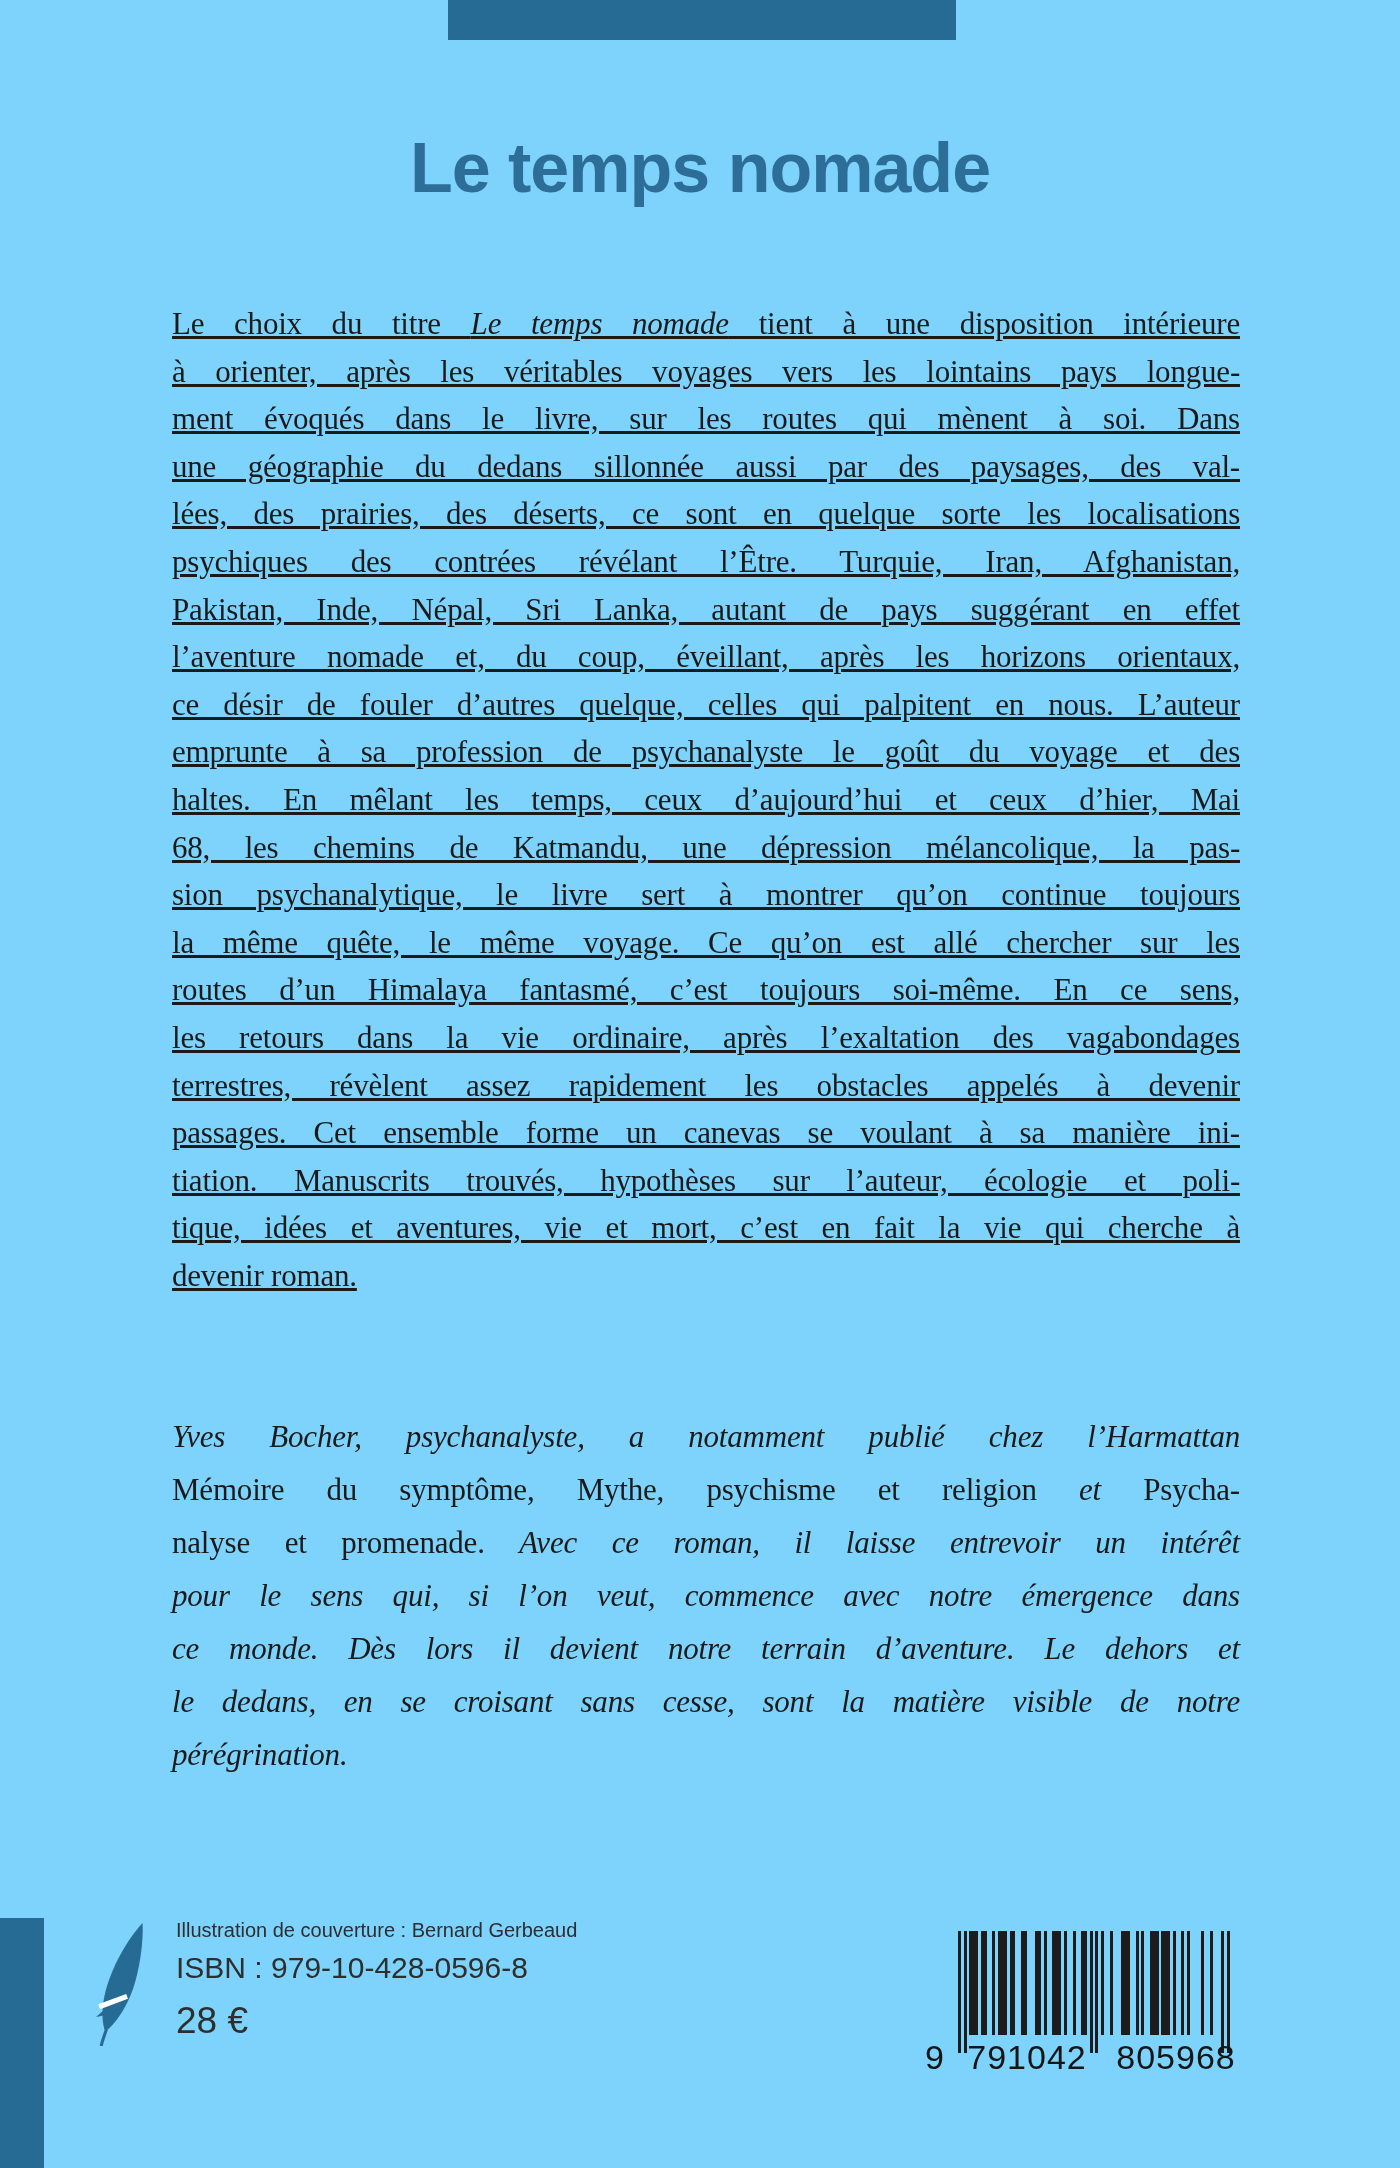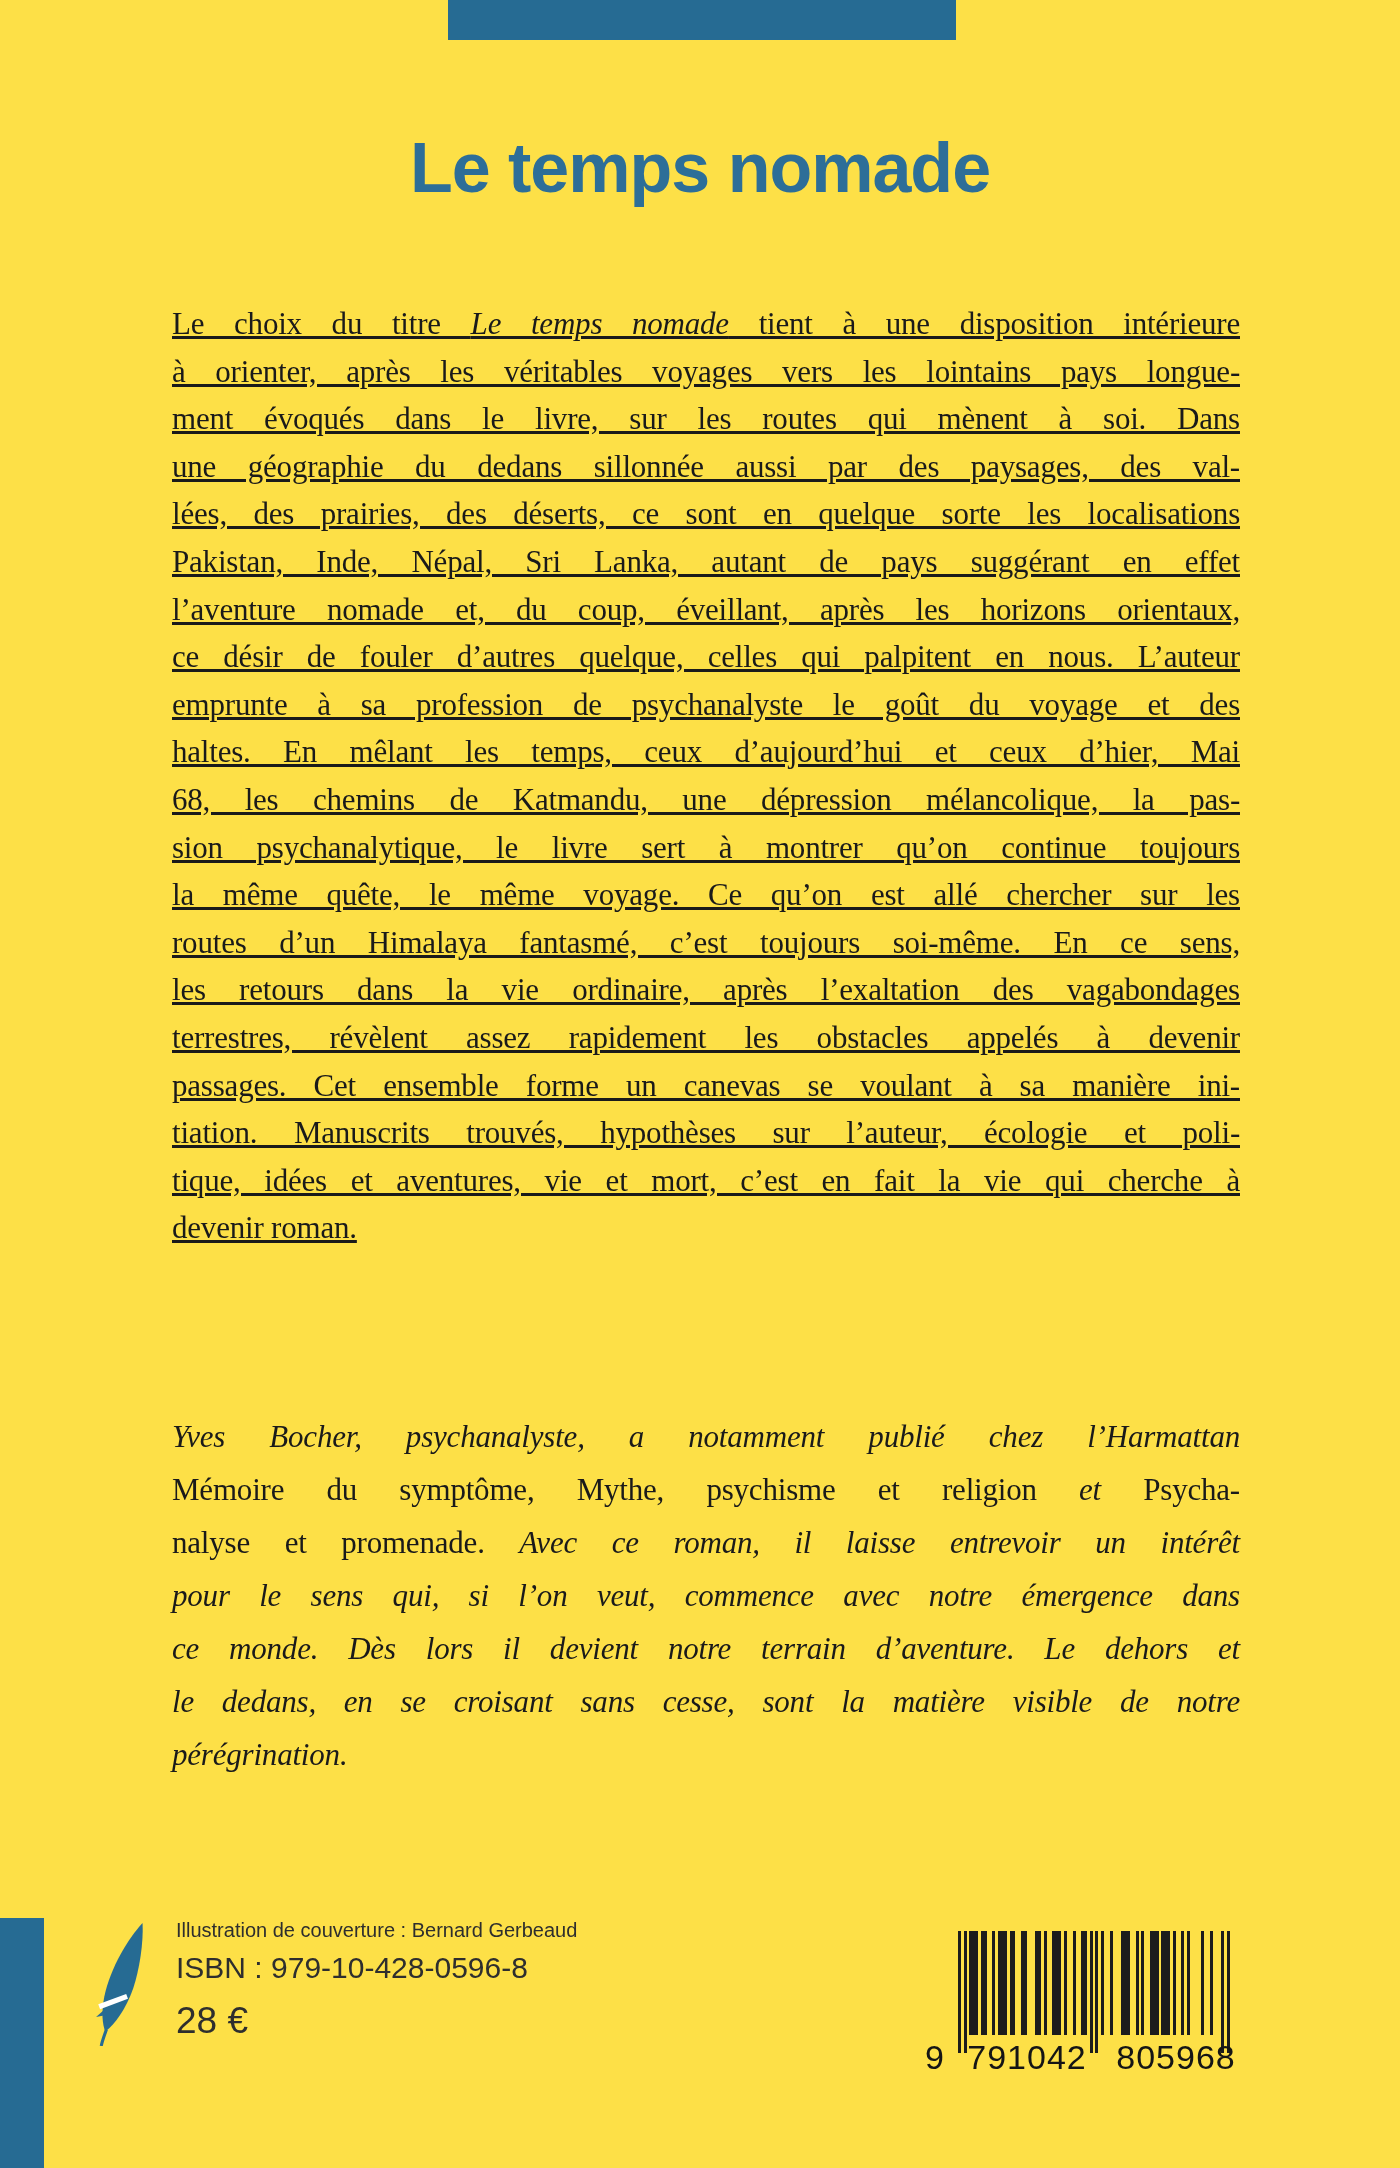--- a/index.html
+++ b/index.html
@@ -1,16 +1,16 @@
 <!DOCTYPE html>
 <html lang="fr"><head>
 <meta charset="utf-8">
 <style>
   html,body{margin:0;padding:0;background:#ffffff;}
-  .page{position:relative;width:1400px;height:2168px;background:#fde047;overflow:hidden;
+  .page{position:relative;width:1400px;height:2168px;background:#7dd3fc;overflow:hidden;
         font-family:"Liberation Serif",serif;}
   .toptab{position:absolute;left:448px;top:0;width:508px;height:40px;background:#266b93;}
   .title{position:absolute;left:0;top:128px;width:1400px;text-align:center;
          font-family:"Liberation Sans",sans-serif;font-weight:700;font-size:70px;
          letter-spacing:-1px;color:#2d6e98;}
   .synopsis{position:absolute;left:172px;top:300px;width:1068px;
             font-size:31px;line-height:47.6px;color:#1a1a1a;letter-spacing:-0.2px;text-decoration:underline;}
   .author{position:absolute;left:172px;top:1410px;width:1068px;
           font-size:31px;line-height:53px;color:#1a1a1a;letter-spacing:-0.2px;}
   .tline{text-align:justify;text-align-last:justify;}
@@ -38,20 +38,21 @@
   <div class="toptab"></div>
 
   <div class="title">Le temps nomade</div>
 
   <div class="synopsis" id="synopsis">
       <div class="tline"><span class="rm">Le choix du titre </span><span class="it">Le temps nomade</span><span class="rm"> tient à une disposition intérieure</span></div>
       <div class="tline"><span class="rm">à orienter, après les véritables voyages vers les lointains pays longue-</span></div>
       <div class="tline"><span class="rm">ment évoqués dans le livre, sur les routes qui mènent à soi. Dans</span></div>
       <div class="tline"><span class="rm">une géographie du dedans sillonnée aussi par des paysages, des val-</span></div>
       <div class="tline"><span class="rm">lées, des prairies, des déserts, ce sont en quelque sorte les localisations</span></div>
+      <div class="tline"><span class="rm">psychiques des contrées révélant l’Être. Turquie, Iran, Afghanistan,</span></div>
       <div class="tline"><span class="rm">Pakistan, Inde, Népal, Sri Lanka, autant de pays suggérant en effet</span></div>
       <div class="tline"><span class="rm">l’aventure nomade et, du coup, éveillant, après les horizons orientaux,</span></div>
       <div class="tline"><span class="rm">ce désir de fouler d’autres quelque, celles qui palpitent en nous. L’auteur</span></div>
       <div class="tline"><span class="rm">emprunte à sa profession de psychanalyste le goût du voyage et des</span></div>
       <div class="tline"><span class="rm">haltes. En mêlant les temps, ceux d’aujourd’hui et ceux d’hier, Mai</span></div>
       <div class="tline"><span class="rm">68, les chemins de Katmandu, une dépression mélancolique, la pas-</span></div>
       <div class="tline"><span class="rm">sion psychanalytique, le livre sert à montrer qu’on continue toujours</span></div>
       <div class="tline"><span class="rm">la même quête, le même voyage. Ce qu’on est allé chercher sur les</span></div>
       <div class="tline"><span class="rm">routes d’un Himalaya fantasmé, c’est toujours soi-même. En ce sens,</span></div>
       <div class="tline"><span class="rm">les retours dans la vie ordinaire, après l’exaltation des vagabondages</span></div>

